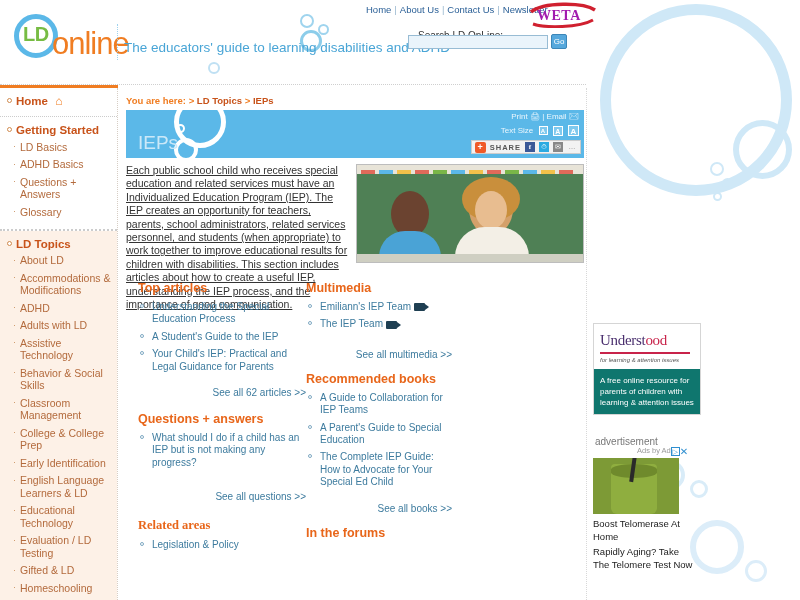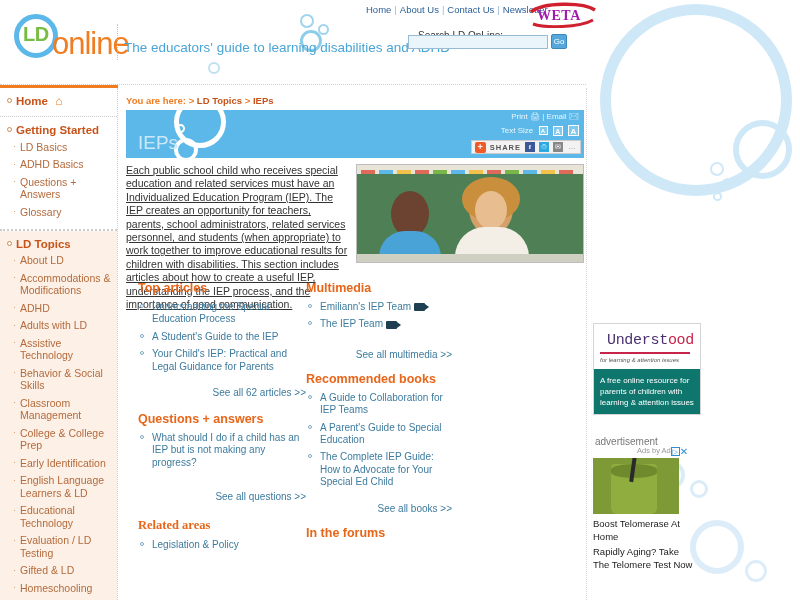--- a/index.html
+++ b/index.html
@@ -209,21 +209,21 @@
   #colA { position: absolute; left: 8px; top: 193px; width: 172px; margin-left: 12px; }
   #colB { position: absolute; left: 188px; top: 193px; width: 150px; }
 
   
   #rail { position: absolute; left: 586px; top: 88px; width: 214px; height: 512px; border-left: 1px dotted #d8d8d8; }
   #understood {
     position: absolute; left: 6px; top: 235px;
     width: 108px; border: 1px solid #d5d5d5; background: #fff;
   }
   .und-top { padding: 8px 6px 6px 6px; text-align: left; }
-  .und-word { font-size: 15px; color: #4a2f6e; font-family: Liberation Mono, monospace; letter-spacing: -0.3px; text-align: right; }
+  .und-word { font-size: 15px; color: #4a2f6e; font-family: Liberation Serif, serif; letter-spacing: -0.3px; }
   .und-word .red { color: #c8234a; }
   .und-rule { height: 2px; background: #c8234a; margin: 3px 0 3px 0; width: 96%; }
   .und-sub { font-size: 6px; color: #555; font-style: italic; }
   .und-body { background: #0f766e; color: #fff; font-size: 8px; line-height: 11px; padding: 6px; }
 
   #adlabel { position: absolute; left: 8px; top: 348px; font-size: 10px; color: #777; }
   #adsby { position: absolute; left: 50px; top: 358px; font-size: 7.5px; color: #9a9a9a; white-space: nowrap; }
   .adchoice { display:inline-block; width:9px; height:9px; border:1px solid #2f8fd0; color:#2f8fd0; font-size:7px; line-height:8px; text-align:center; vertical-align:middle; }
   .adx { color:#2f8fd0; font-size:10px; vertical-align:middle; }
   #adimg {

